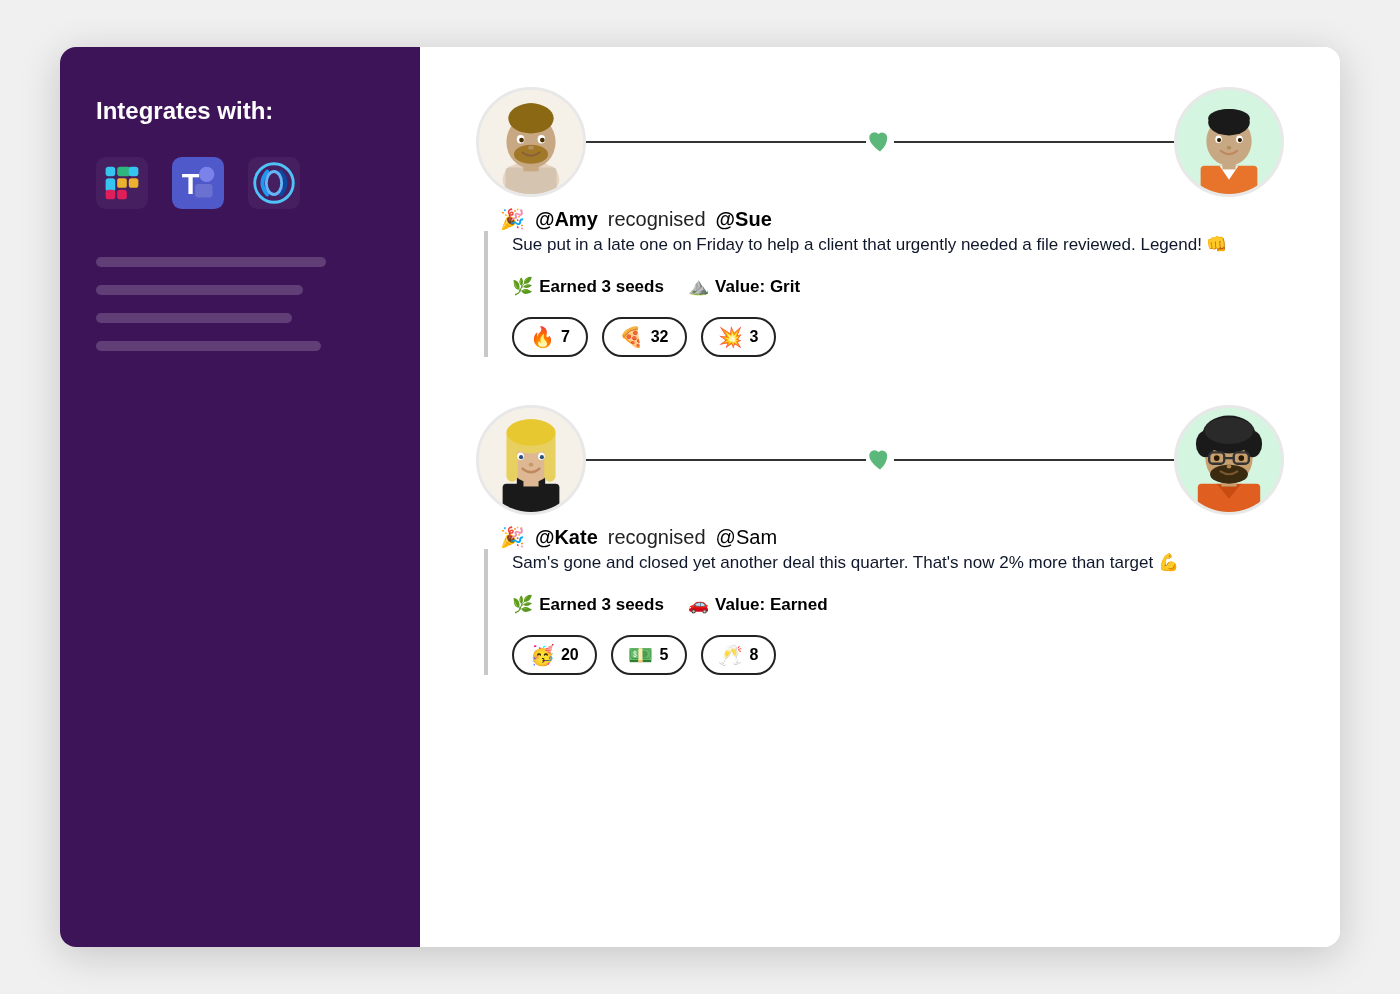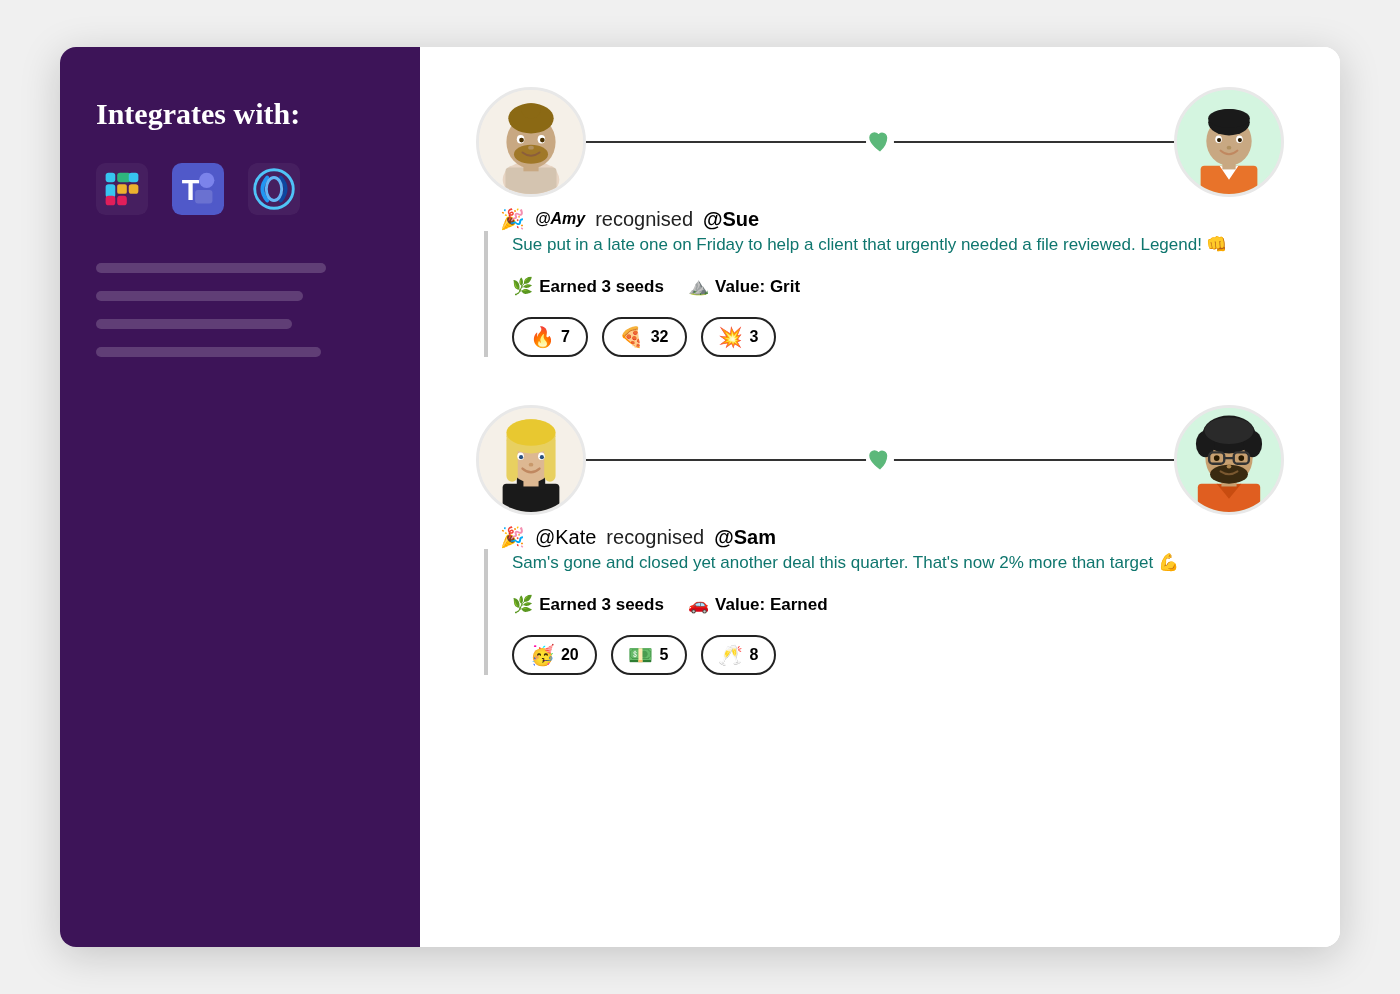--- a/index.html
+++ b/index.html
@@ -23,24 +23,23 @@
     }
     
     .sidebar {
       width: 360px;
       background: #3d1458;
       padding: 50px 36px;
       flex-shrink: 0;
     }
     .sidebar-title {
       color: white;
-      font-size: 30px;
+      font-size: 24px;
       font-weight: 700;
       margin-bottom: 32px;
-      font-family: Liberation Serif, serif;
     }
     .integrations-row {
       display: flex;
       gap: 24px;
       margin-bottom: 44px;
       align-items: center;
     }
     
     .slack-icon {
       width: 52px;
@@ -142,21 +141,21 @@
     }
 
     
     .card-body {
       padding-left: 24px;
       border-left: 4px solid #c8c8c8;
       margin-left: 8px;
     }
     .card-message {
       font-size: 17px;
-      color: #0f766e;
+      color: #0f172a;
       line-height: 1.6;
       margin-bottom: 18px;
     }
     .card-meta {
       display: flex;
       align-items: center;
       gap: 24px;
       margin-bottom: 20px;
     }
     .seeds-label {
@@ -327,21 +326,21 @@
                 <path d="M 46 64 Q 55 72 64 64" stroke="#c08860" stroke-width="2" fill="none" stroke-linecap="round"></path>
 
                 <ellipse cx="55" cy="61" rx="2.5" ry="2" fill="#b09060"></ellipse>
               </svg>
             </div>
           </div>
         </div>
 
         <div class="recognition-text-row">
           <span class="party-emoji">🎉</span>
-          <span style="font-weight:700; font-size:16px;font-style:italic;">@Amy</span>
+          <span style="font-weight:700; font-size:20px;">@Amy</span>
           <span style="font-size:20px; color:#222;">recognised</span>
           <span style="font-weight:700; font-size:20px;">@Sue</span>
         </div>
       </div>
 
       <div class="card-body">
         <p class="card-message">Sue put in a late one on Friday to help a client that urgently needed a file reviewed. Legend! 👊</p>
         <div class="card-meta">
           <div class="seeds-label">
             <span>🌿</span>
@@ -442,23 +441,23 @@
                 <ellipse cx="55" cy="62" rx="2.5" ry="2" fill="#b08850"></ellipse>
 
                 <path d="M 46 67 Q 55 73 64 67" stroke="#7a5830" stroke-width="2" fill="none" stroke-linecap="round"></path>
               </svg>
             </div>
           </div>
         </div>
 
         <div class="recognition-text-row">
           <span class="party-emoji">🎉</span>
-          <span style="font-weight:400; font-size:20px;">@Kate</span>
+          <span style="font-weight:700; font-size:20px;">@Kate</span>
           <span style="font-size:20px; color:#222;">recognised</span>
-          <span style="font-weight:700; font-size:20px;">@Sam</span>
+          <span style="font-weight:400; font-size:20px;">@Sam</span>
         </div>
       </div>
 
       <div class="card-body">
         <p class="card-message">Sam's gone and closed yet another deal this quarter. That's now 2% more than target 💪</p>
         <div class="card-meta">
           <div class="seeds-label">
             <span>🌿</span>
             <span>Earned 3 seeds</span>
           </div>

